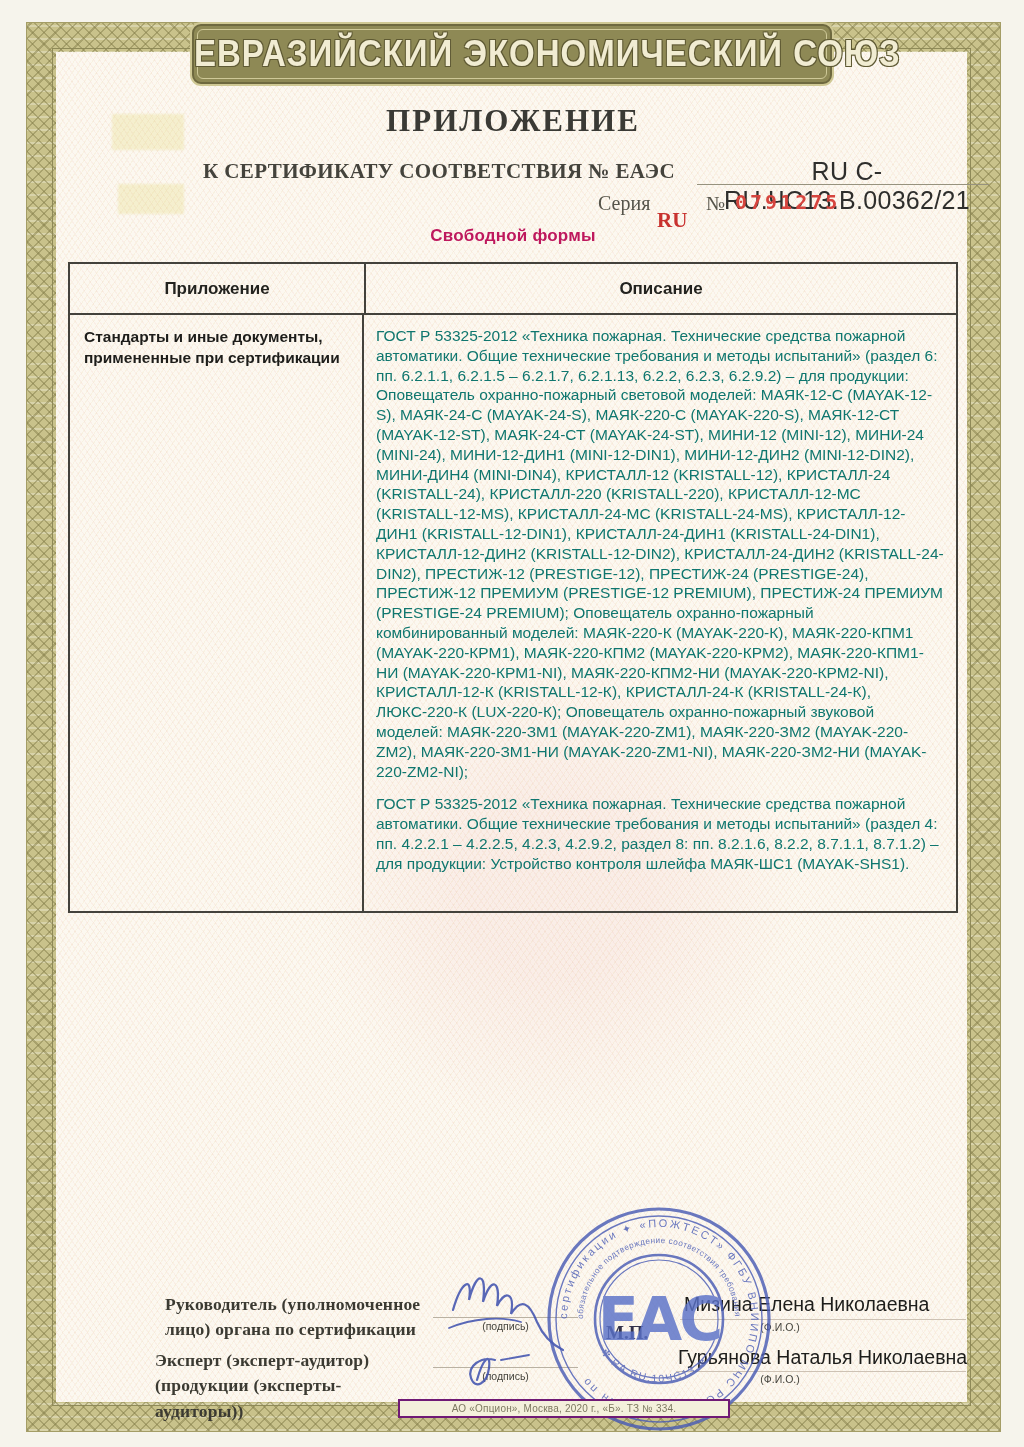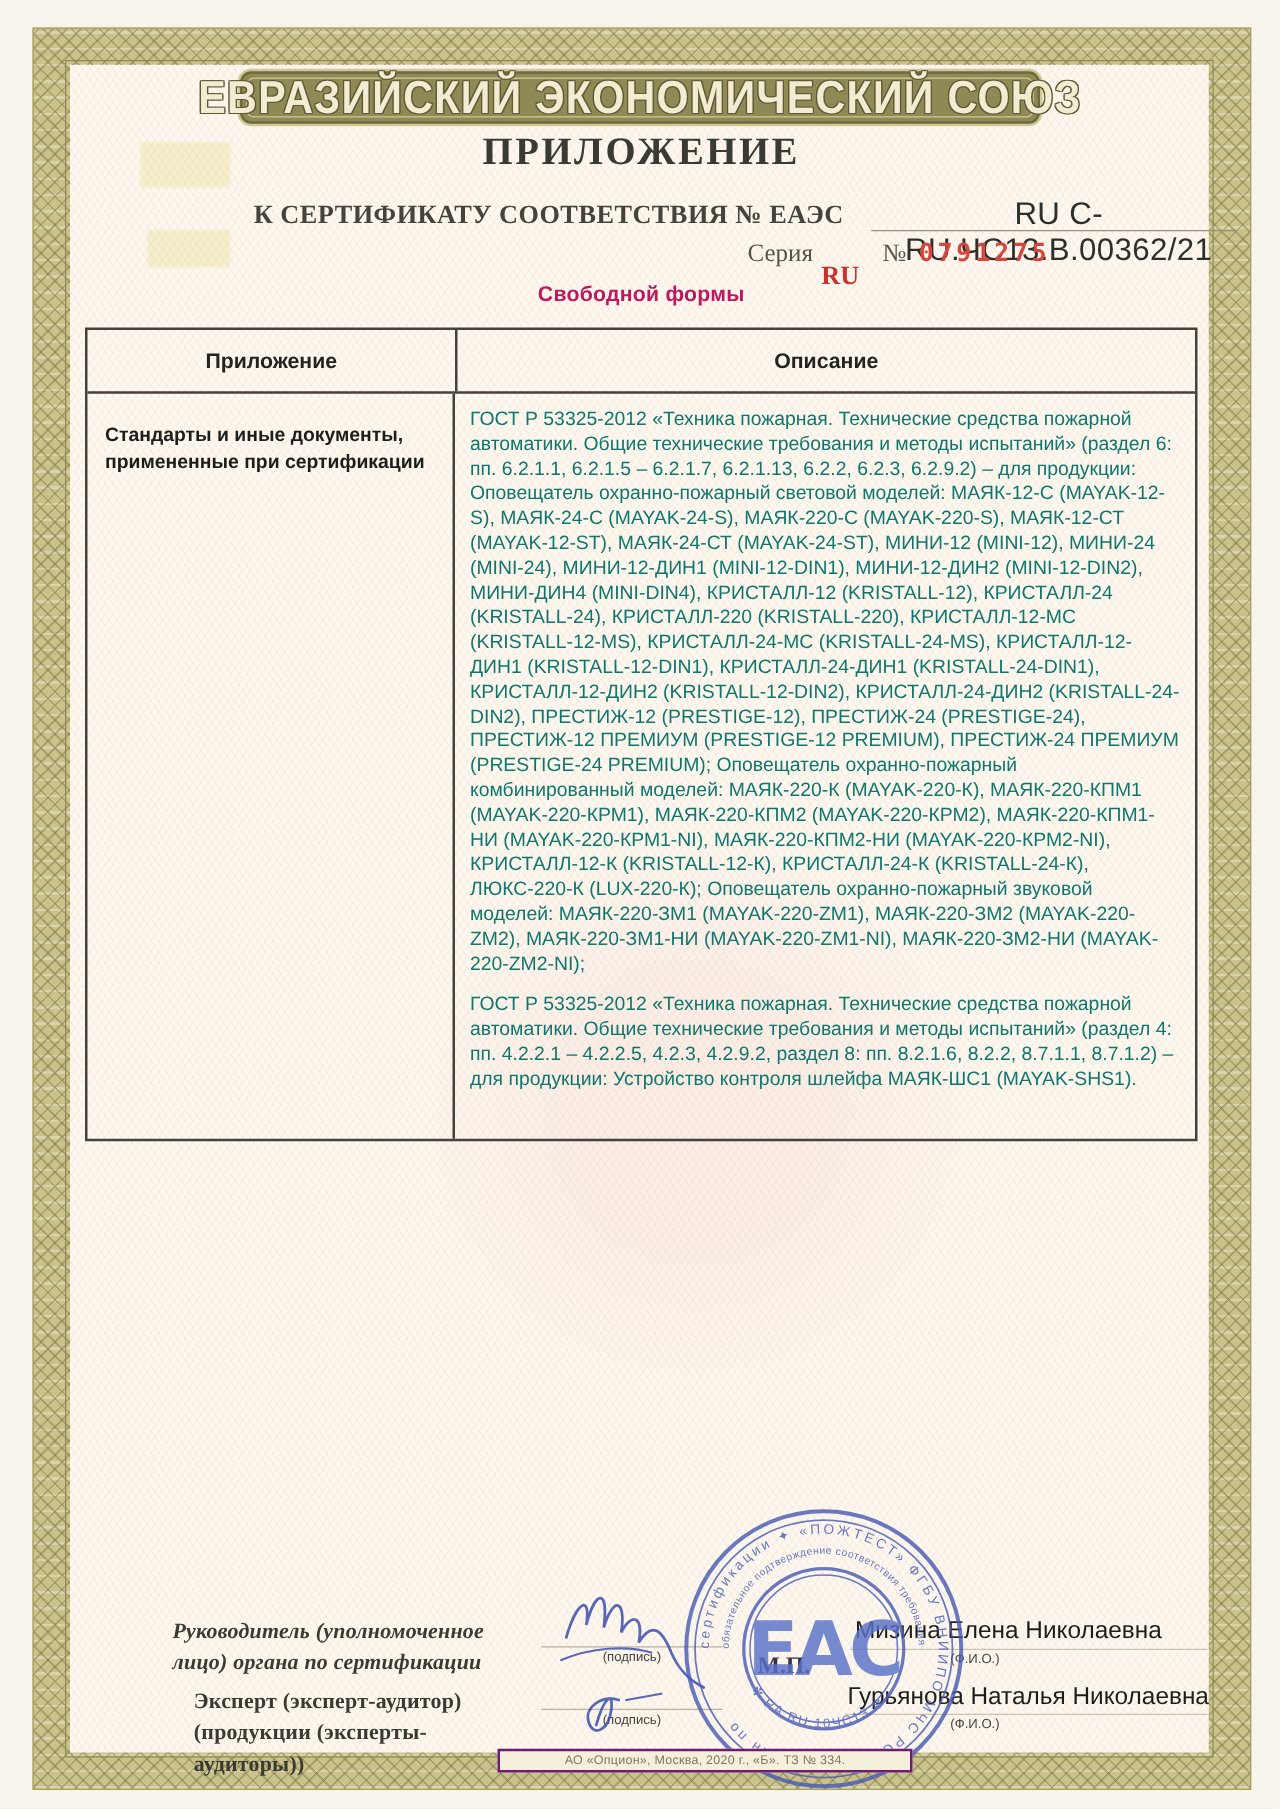--- a/index.html
+++ b/index.html
@@ -29,25 +29,24 @@
       radial-gradient(circle at 55% 62%, rgba(240,190,190,.18) 0 90px, transparent 240px);
   }
   .frame-line {
     position:absolute; left:52px; top:48px; right:53px; bottom:41px;
     border:1.5px solid #8f8a58; pointer-events:none;
   }
   .smudge { position:absolute; background:rgba(228,216,120,.28); filter:blur(1px); }
 
   
   .banner {
-    position:absolute; left:192px; top:24px; width:640px; height:42px;
+    position:absolute; left:192px; top:24px; width:640px; height:60px;
     background:#8e8955; border:2px solid #6e693f; border-radius:9px;
-    box-shadow:0 0 0 2px #cfc894; display:flex; align-items:center; justify-content:center;
+    box-shadow:0 0 0 2px #cfc894; display:flex; align-items:center; 
     z-index:6;
-    margin-top:33px;
   }
   .banner-inner {
     position:absolute; inset:3px; border:1px solid #cfc998; border-radius:6px;
   }
   .banner-text {
     position:relative; color:#f1ecd2; font-weight:bold; font-size:33px;
     letter-spacing:1px; transform:scaleY(1.12);
     text-shadow:1px 1px 0 #5f5a34, -1px -1px 0 #5f5a34, 1px -1px 0 #5f5a34, -1px 1px 0 #5f5a34;
     white-space:nowrap;
   }
@@ -77,33 +76,33 @@
     font-weight:bold; font-size:17px; color:#be185d; letter-spacing:.2px;
   }
 
   
   .cert-table { position:absolute; left:68px; top:262px; width:890px; border:2px solid #43423c; background:transparent; }
   .thead { display:grid; grid-template-columns:294px 1fr; border-bottom:2px solid #43423c; }
   .th { padding:15px 8px 14px; text-align:center; font-weight:bold; font-size:17px; color:#23231f; }
   .th-right { border-left:2px solid #43423c; }
   .tbody { display:grid; grid-template-columns:294px 1fr; min-height:596px; }
   .td-name {
-    padding:24px 14px; font-weight:bold; font-size:15.5px; line-height:1.33;
+    padding:12px 14px; font-weight:bold; font-size:15.5px; line-height:1.33;
     color:#1d1d1a; border-right:2px solid #43423c;
   }
   .td-desc { padding:11px 12px 11px 12px; font-size:15.5px; line-height:19.8px; color:#0f766e; }
   .td-desc p { margin:0 0 13px; }
   .td-desc p:last-child { margin-bottom:0; }
 
   
   .sig-label {
     position:absolute; font-family:"Liberation Serif", serif; font-weight:600;
     font-size:17.5px; line-height:1.45; color:#3b3a32; letter-spacing:.2px;
   }
-  .sig-label-leader { left:138px; top:1292px; width:268px;font-style:italic; }
+  .sig-label-leader { left:165px; top:1292px; width:268px; }
   .sig-label-expert { left:155px; top:1348px; width:272px; }
   .sig-line { position:absolute; height:1px; background:#b9b1a2; }
   .sig-caption {
     position:absolute; font-size:10.5px; color:#45443d; text-align:center;
     font-family:"Liberation Sans", sans-serif;
   }
   .person-name { position:absolute; font-size:19.5px; color:#1d1d1b; white-space:nowrap; }
   .fio-line { position:absolute; height:1px; background:#cdc2b4; }
   .mp-mark {
     position:absolute; left:606px; top:1322px; font-family:"Liberation Serif", serif;

